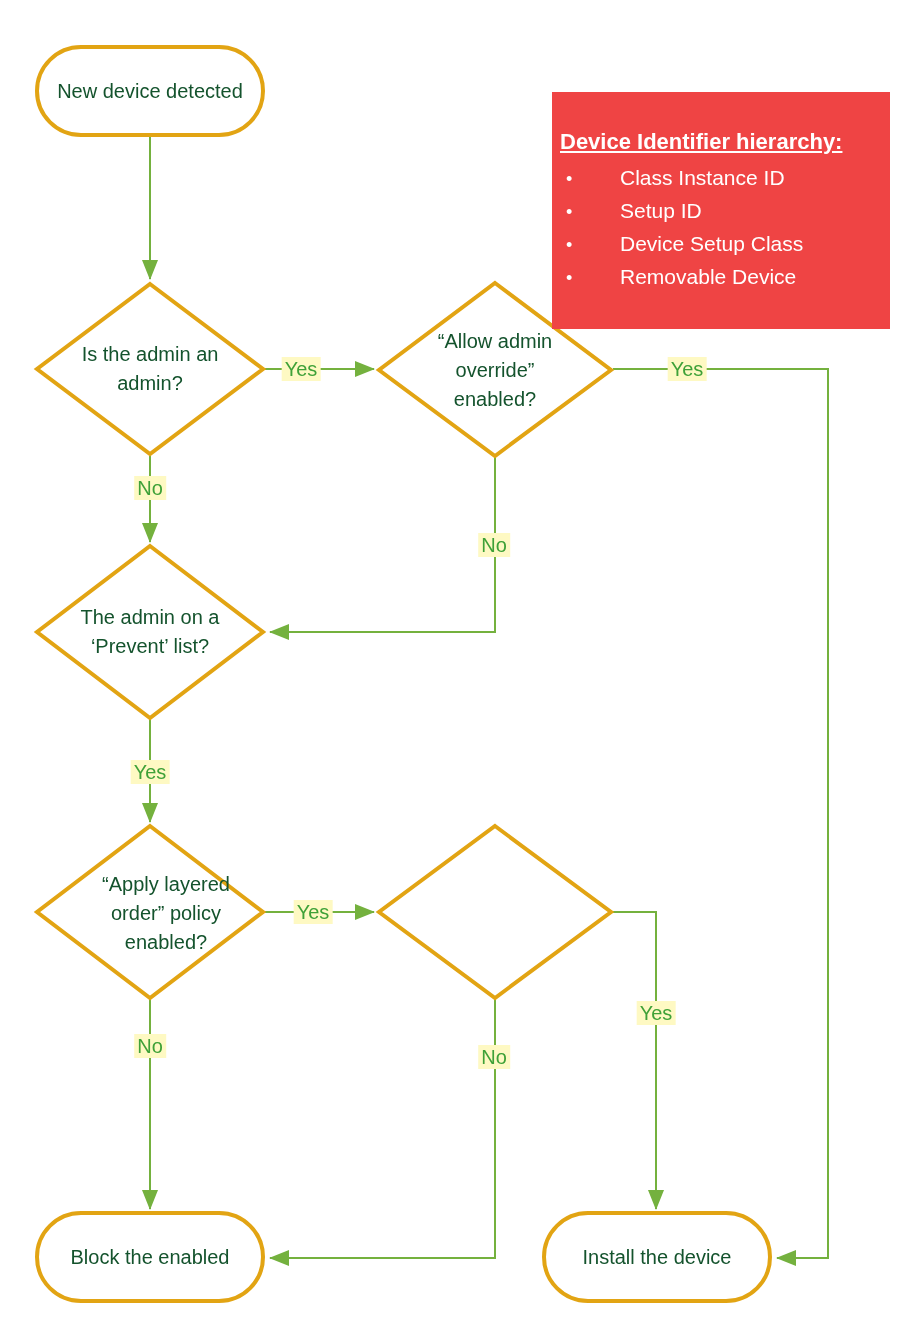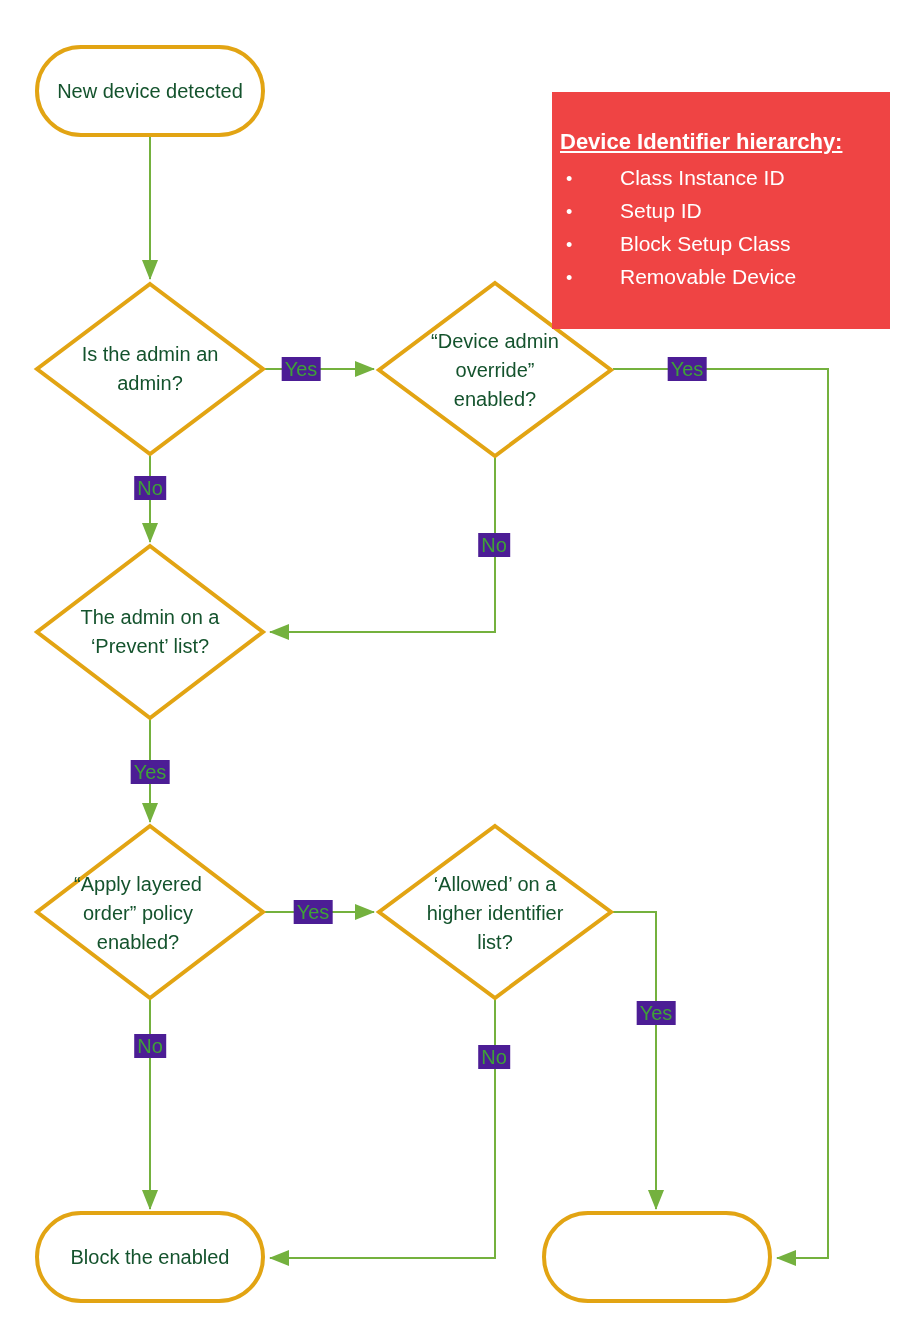--- a/index.html
+++ b/index.html
@@ -18,21 +18,21 @@
     align-items: center;
     justify-content: center;
     text-align: center;
     color: #14532d;
     font-size: 20px;
     line-height: 29px;
   }
   .edge-label {
     position: absolute;
     transform: translate(-50%, -50%);
-    background: #4c1d95;
+    background: #fef9c3;
     color: #3fa138;
     font-size: 20px;
     line-height: 22px;
     padding: 1px 3px;
     white-space: nowrap;
   }
   .legend {
     position: absolute;
     left: 552px;
     top: 48px;
@@ -96,25 +96,25 @@
       <polygon points="150,546 263,632 150,718 37,632"></polygon>
       <polygon points="150,826 263,912 150,998 37,912"></polygon>
       <polygon points="495,826 611,912 495,998 379,912"></polygon>
       <rect x="37" y="1213" width="226" height="88" rx="44" ry="44"></rect>
       <rect x="544" y="1213" width="226" height="88" rx="44" ry="44"></rect>
     </g>
   </svg>
 
   <div class="node-label" style="left:50px; top:57px; width:200px; height:68px;">New device detected</div>
   <div class="node-label" style="left:70px; top:329px; width:160px; height:80px;">Is the admin an admin?</div>
-  <div class="node-label" style="left:420px; top:325px; width:150px; height:90px;">“Device admin override” enabled?</div>
+  <div class="node-label" style="left:420px; top:325px; width:150px; height:90px;">“Allow admin override” enabled?</div>
   <div class="node-label" style="left:65px; top:592px; width:170px; height:80px;">The admin on a ‘Prevent’ list?</div>
-  <div class="node-label" style="left:60px; top:868px; width:156px; height:90px;">“Apply layered order” policy enabled?</div>
-  <div class="node-label" style="left:412px; top:868px; width:166px; height:90px;">‘Allowed’ on a higher identifier list?</div>
+  <div class="node-label" style="left:88px; top:868px; width:156px; height:90px;">“Apply layered order” policy enabled?</div>
   <div class="node-label" style="left:50px; top:1223px; width:200px; height:68px;">Block the enabled</div>
+  <div class="node-label" style="left:557px; top:1223px; width:200px; height:68px;">Install the device</div>
 
   <div class="edge-label" style="left:301px; top:369px;">Yes</div>
   <div class="edge-label" style="left:150px; top:488px;">No</div>
   <div class="edge-label" style="left:687px; top:369px;">Yes</div>
   <div class="edge-label" style="left:494px; top:545px;">No</div>
   <div class="edge-label" style="left:150px; top:772px;">Yes</div>
   <div class="edge-label" style="left:313px; top:912px;">Yes</div>
   <div class="edge-label" style="left:150px; top:1046px;">No</div>
   <div class="edge-label" style="left:656px; top:1013px;">Yes</div>
   <div class="edge-label" style="left:494px; top:1057px;">No</div>
@@ -124,21 +124,21 @@
     <div class="legend-item">
       <span class="legend-bullet">•</span>
       <span>Class Instance ID</span>
     </div>
     <div class="legend-item">
       <span class="legend-bullet">•</span>
       <span>Setup ID</span>
     </div>
     <div class="legend-item">
       <span class="legend-bullet">•</span>
-      <span>Block Setup Class</span>
+      <span>Device Setup Class</span>
     </div>
     <div class="legend-item">
       <span class="legend-bullet">•</span>
       <span>Removable Device</span>
     </div>
   </div>
 
 </div>
 
 </body></html>

